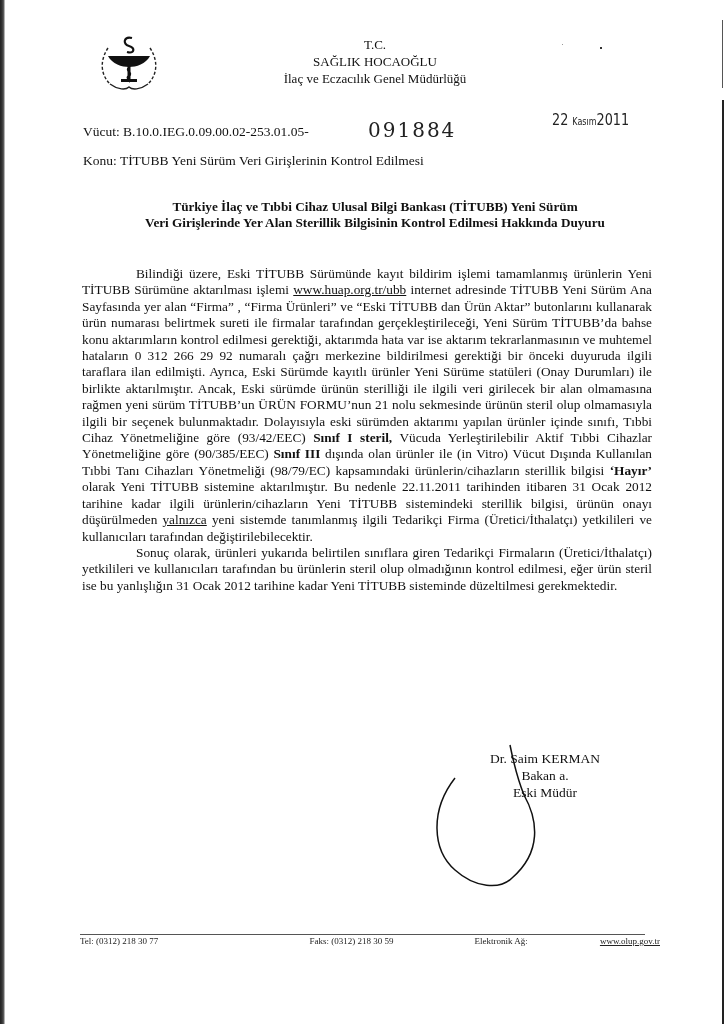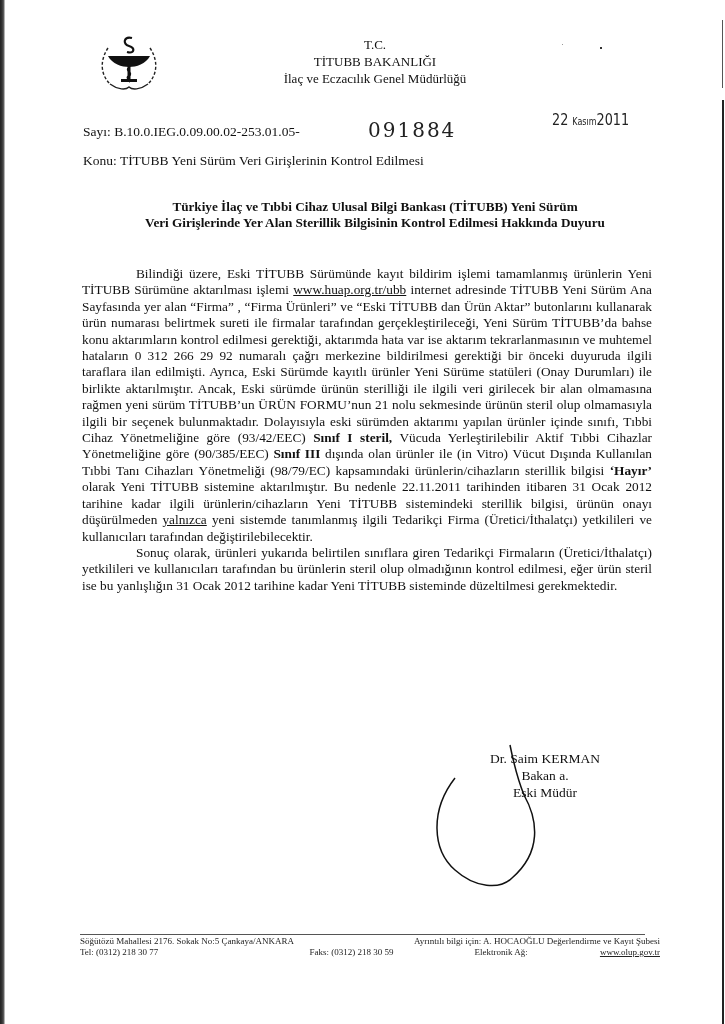--- a/index.html
+++ b/index.html
@@ -153,25 +153,25 @@
     <rect x="31.5" y="36" width="3" height="14" fill="#111"></rect>
     <rect x="25" y="49" width="16" height="3" fill="#111"></rect>
 
     <path d="M36 8 C28 6,26 14,33 16 C40 18,38 24,31 22" fill="none" stroke="#111" stroke-width="2.2"></path>
     <path d="M33 38 C28 40,38 43,33 46 C28 48,36 50,33 52" fill="none" stroke="#111" stroke-width="1.6"></path>
   </svg>
 </div>
 
 <div class="header-center">
   <div>T.C.</div>
-  <div>TİTUBB BAKANLIĞI</div>
+  <div>SAĞLIK HOCAOĞLU</div>
   <div>İlaç ve Eczacılık Genel Müdürlüğü</div>
 </div>
 
-<div class="sayi">Sayı: B.10.0.IEG.0.09.00.02-253.01.05-</div>
+<div class="sayi">Vücut: B.10.0.IEG.0.09.00.02-253.01.05-</div>
 <div class="doc-number">091884</div>
 <div class="date">
   <span>22</span>
   <span class="month">Kasım</span><span>2011</span>
 </div>
 
 <div class="konu">Konu: TİTUBB Yeni Sürüm Veri Girişlerinin Kontrol Edilmesi</div>
 
 <div class="title">
   <div>Türkiye İlaç ve Tıbbi Cihaz Ulusal Bilgi Bankası (TİTUBB) Yeni Sürüm</div>
@@ -187,22 +187,18 @@
   <div>Dr. Saim KERMAN</div>
   <div>Bakan a.</div>
   <div>Eski Müdür</div>
 </div>
 <svg class="signature-scribble" viewBox="0 0 220 180">
   <path d="M35 38 C10 70,12 110,35 130 C55 148,80 150,92 138 C122 112,118 80,104 55 C98 40,94 25,90 5" fill="none" stroke="#111" stroke-width="1.5"></path>
 </svg>
 
 <div class="footer-rule"></div>
 <div class="footer">
-  <div class="row">
-    <span>Söğütözü Mahallesi 2176. Sokak No:5 Çankaya/ANKARA</span>
-    <span>Ayrıntılı bilgi için: A. HOCAOĞLU Değerlendirme ve Kayıt Şubesi</span>
-  </div>
   <div class="row row2">
     <span>Tel: (0312) 218 30 77</span>
     <span>Faks: (0312) 218 30 59</span>
     <span><span>Elektronik Ağ: </span><span class="u">www.olup.gov.tr</span></span>
   </div>
 </div>
 
 </body></html>

